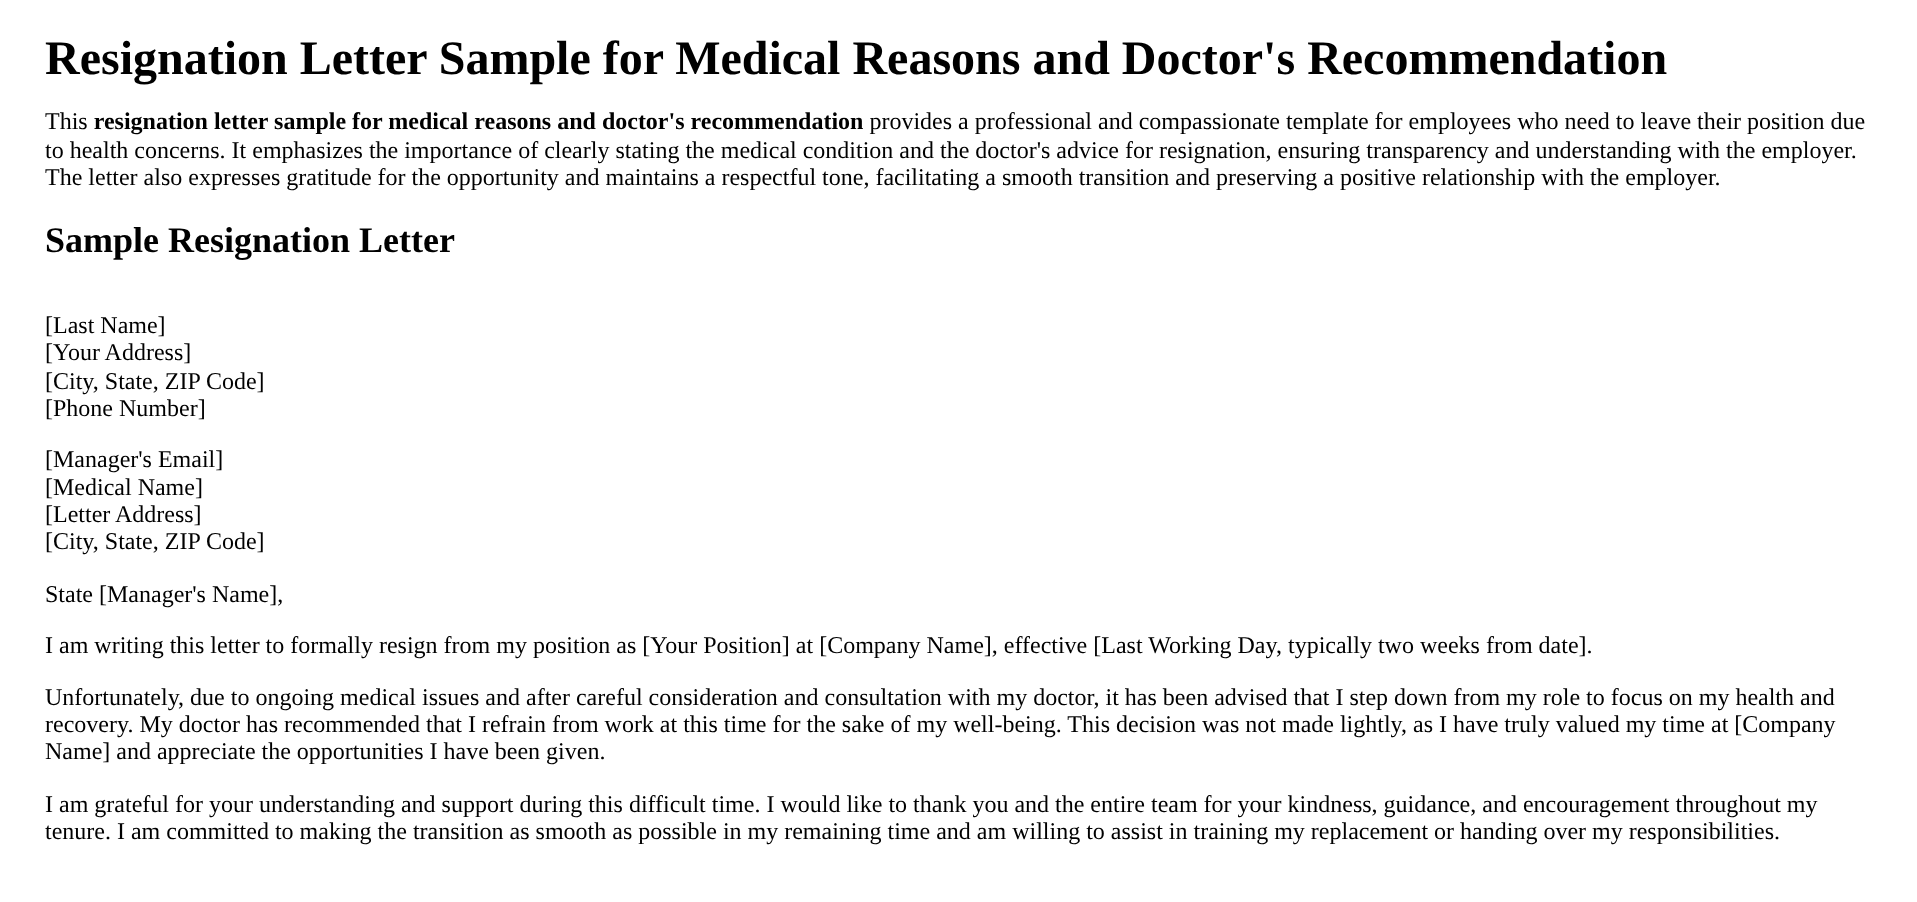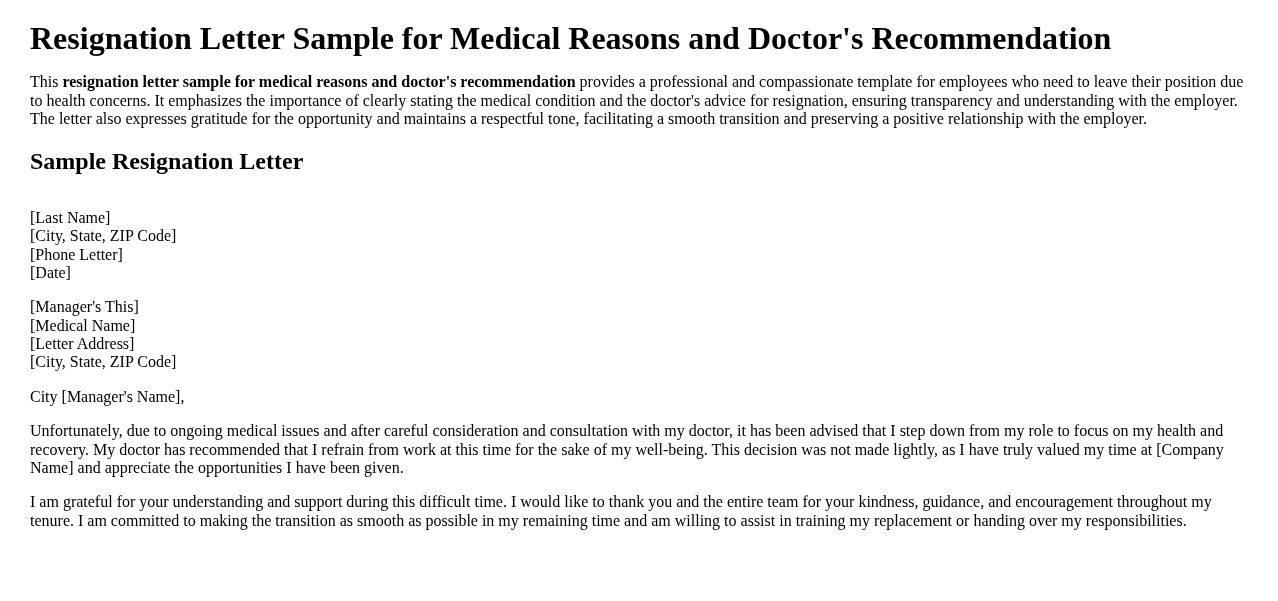--- a/index.html
+++ b/index.html
@@ -45,32 +45,33 @@
 <div class="page">
 
   <h1>Resignation Letter Sample for Medical Reasons and Doctor's Recommendation</h1>
 
   <p><span>This </span><strong>resignation letter sample for medical reasons and doctor's recommendation</strong><span> provides a professional and compassionate template for employees who need to leave their position due to health concerns. It emphasizes the importance of clearly stating the medical condition and the doctor's advice for resignation, ensuring transparency and understanding with the employer. The letter also expresses gratitude for the opportunity and maintains a respectful tone, facilitating a smooth transition and preserving a positive relationship with the employer.</span></p>
 
   <h2>Sample Resignation Letter</h2>
 
   <p>
     <span class="line">[Last Name]</span>
+    <span class="line">[Your Address]</span>
     <span class="line">[City, State, ZIP Code]</span>
-    <span class="line">[Phone Letter]</span>
-    <span class="line">[Date]</span>
+    <span class="line">[Phone Number]</span>
   </p>
 
   <p>
-    <span class="line">[Manager's This]</span>
+    <span class="line">[Manager's Email]</span>
     <span class="line">[Medical Name]</span>
     <span class="line">[Letter Address]</span>
     <span class="line">[City, State, ZIP Code]</span>
   </p>
 
-  <p>City [Manager's Name],</p>
+  <p>State [Manager's Name],</p>
 
+  <p>I am writing this letter to formally resign from my position as [Your Position] at [Company Name], effective [Last Working Day, typically two weeks from date].</p>
 
   <p>Unfortunately, due to ongoing medical issues and after careful consideration and consultation with my doctor, it has been advised that I step down from my role to focus on my health and recovery. My doctor has recommended that I refrain from work at this time for the sake of my well-being. This decision was not made lightly, as I have truly valued my time at [Company Name] and appreciate the opportunities I have been given.</p>
 
   <p>I am grateful for your understanding and support during this difficult time. I would like to thank you and the entire team for your kindness, guidance, and encouragement throughout my tenure. I am committed to making the transition as smooth as possible in my remaining time and am willing to assist in training my replacement or handing over my responsibilities.</p>
 
 </div>
 
 </body></html>

